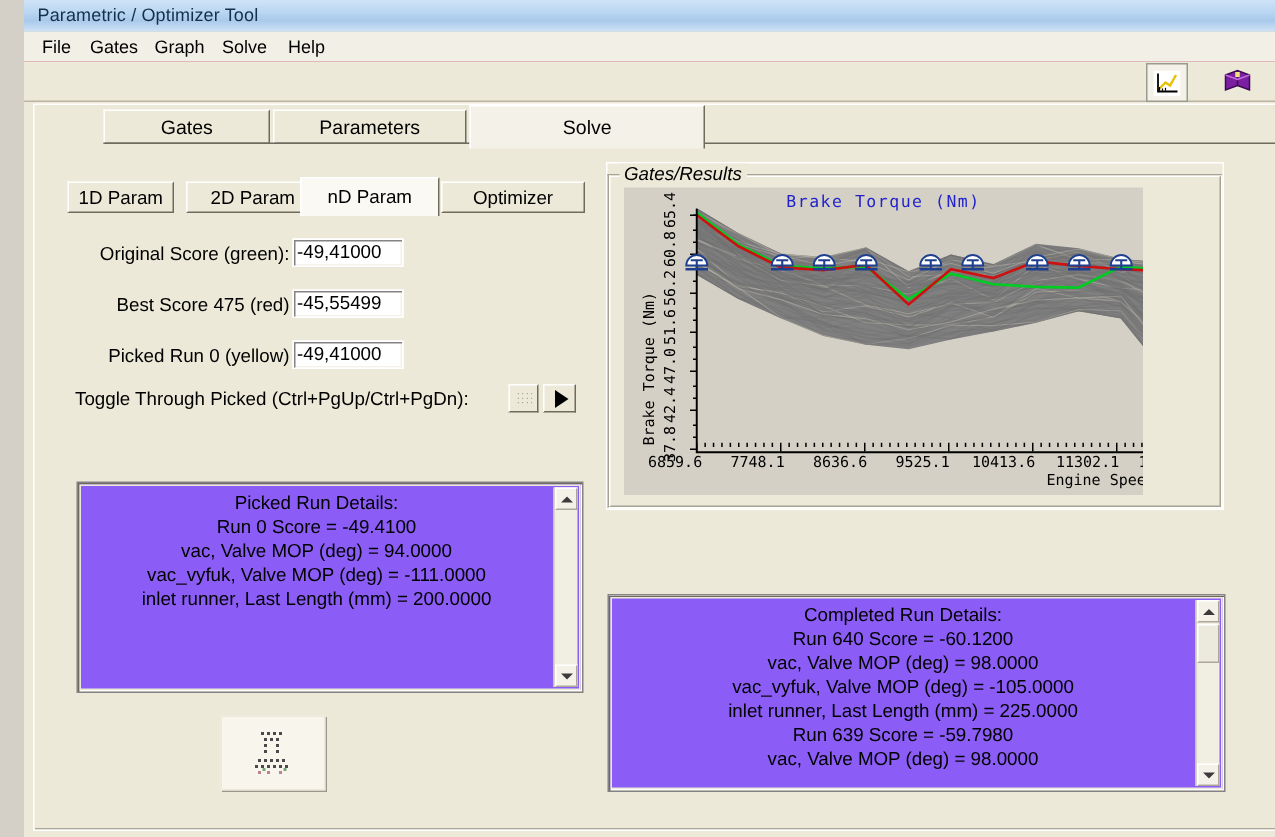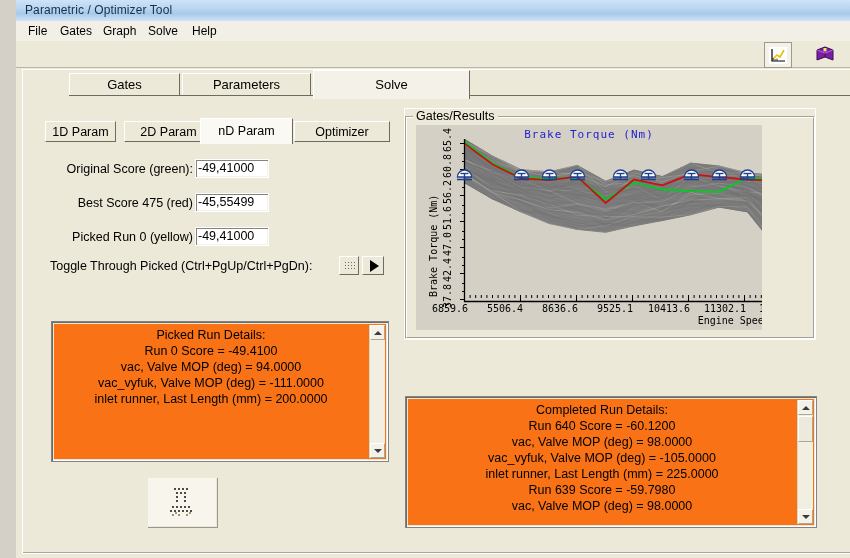--- a/index.html
+++ b/index.html
@@ -112,21 +112,21 @@
     border-bottom:6px solid transparent;margin-left:2px;
   }
 
   
   .sunken{
     position:absolute;background:#ece9d8;box-sizing:border-box;
     border:1px solid #848284;box-shadow:inset 1px 1px 0 #6e6a5e, inset -1px -1px 0 #fff;
   }
   .sunken .inner{
     position:absolute;left:1px;top:1px;right:1px;bottom:1px;
-    background:#f97316;border:1px solid #ece9d8;overflow:hidden;
+    background:#8b5cf6;border:1px solid #ece9d8;overflow:hidden;
   }
   .detail-lines{
     position:absolute;left:0;top:3px;right:18px;text-align:center;
     font-size:12.5px;color:#000;line-height:16px;
   }
   .detail-lines div{white-space:nowrap;}
 
   
   .vsb{
     position:absolute;top:1px;right:1px;width:16px;bottom:1px;background:#f1efe2;
@@ -164,21 +164,21 @@
     border:1px solid #a6a294;border-right-color:#fff;border-bottom-color:#fff;
     box-sizing:border-box;
   }
   .groupbox .gb-line2{
     position:absolute;left:1px;top:8px;right:1px;bottom:1px;
     border:1px solid #fff;border-right-color:#a6a294;border-bottom-color:#a6a294;
     box-sizing:border-box;pointer-events:none;
   }
   .groupbox .gb-title{
     position:absolute;left:8px;top:0;background:#ece9d8;padding:0 3px;
-    font-size:12.5px;color:#000;white-space:nowrap;
+    font-size:12.5px;color:#000;white-space:nowrap;font-style:italic;
   }
 
   
   .chartwrap{position:absolute;background:#d4d0c6;overflow:hidden;}
   .chart-title{
     position:absolute;width:100%;text-align:center;top:3px;
     font-family:"DejaVu Sans Mono","Liberation Mono",monospace;
     font-size:11px;color:#2222cc;letter-spacing:1px;
   }
   .ylabel{
@@ -348,21 +348,21 @@
 
         <div class="ytick" style="left:26px;top:183px">37.8</div>
         <div class="ytick" style="left:26px;top:157px">42.4</div>
         <div class="ytick" style="left:26px;top:131px">47.0</div>
         <div class="ytick" style="left:26px;top:105px">51.6</div>
         <div class="ytick" style="left:26px;top:79px">56.2</div>
         <div class="ytick" style="left:26px;top:53px">60.8</div>
         <div class="ytick" style="left:26px;top:27px">65.4</div>
 
         <div class="xtick" style="left:16px;top:178px">6859.6</div>
-        <div class="xtick" style="left:71px;top:178px">5506.4</div>
+        <div class="xtick" style="left:71px;top:178px">7748.1</div>
         <div class="xtick" style="left:126px;top:178px">8636.6</div>
         <div class="xtick" style="left:181px;top:178px">9525.1</div>
         <div class="xtick" style="left:232px;top:178px">10413.6</div>
         <div class="xtick" style="left:288px;top:178px">11302.1</div>
         <div class="xtick" style="left:343px;top:178px">12190.6</div>
 
         <div class="xlabel" style="left:10px;top:190px;width:380px">Engine Speed (rpm)</div>
 
         <svg id="plot-svg" style="position:absolute;left:48px;top:14px" width="340" height="162" viewBox="0 0 340 162">
             <path d="M0 0 L28.336522228474912 17.02173913043481 L56.666666666666664 30.52173913043478 L85.00318889514158 32.86956521739134 L113.33333333333333 26.413043478260903 L141.66985556180825 42.260869565217405 L170 31.108695652173935 L198.3365222284749 37.56521739130437 L226.66666666666666 24.065217391304373 L255.00956668542486 27.000000000000057 L283.33333333333337 34.04347826086958 L311.663477771525 36.39130434782609 L340 78.65217391304348 L340 161.41304347826087 L311.663477771525 108 L283.33333333333337 72.78260869565219 L255.00956668542486 68.08695652173917 L226.66666666666666 75.71739130434784 L198.3365222284749 81.58695652173914 L170 86.8695652173913 L141.66985556180825 93.32608695652173 L113.33333333333333 90.3913043478261 L85.00318889514158 84.5217391304348 L56.666666666666664 72.78260869565219 L28.336522228474912 59.8695652173913 L0 43.43478260869567 Z" fill="#808080" stroke="#808080" stroke-width="1"></path>

